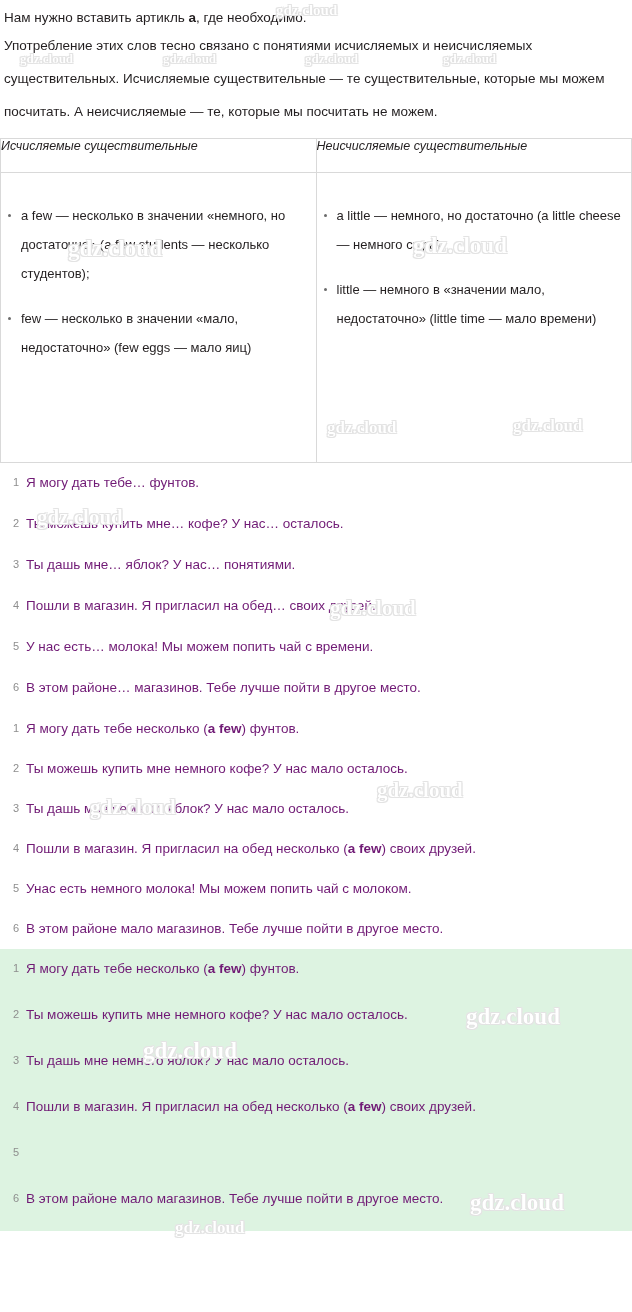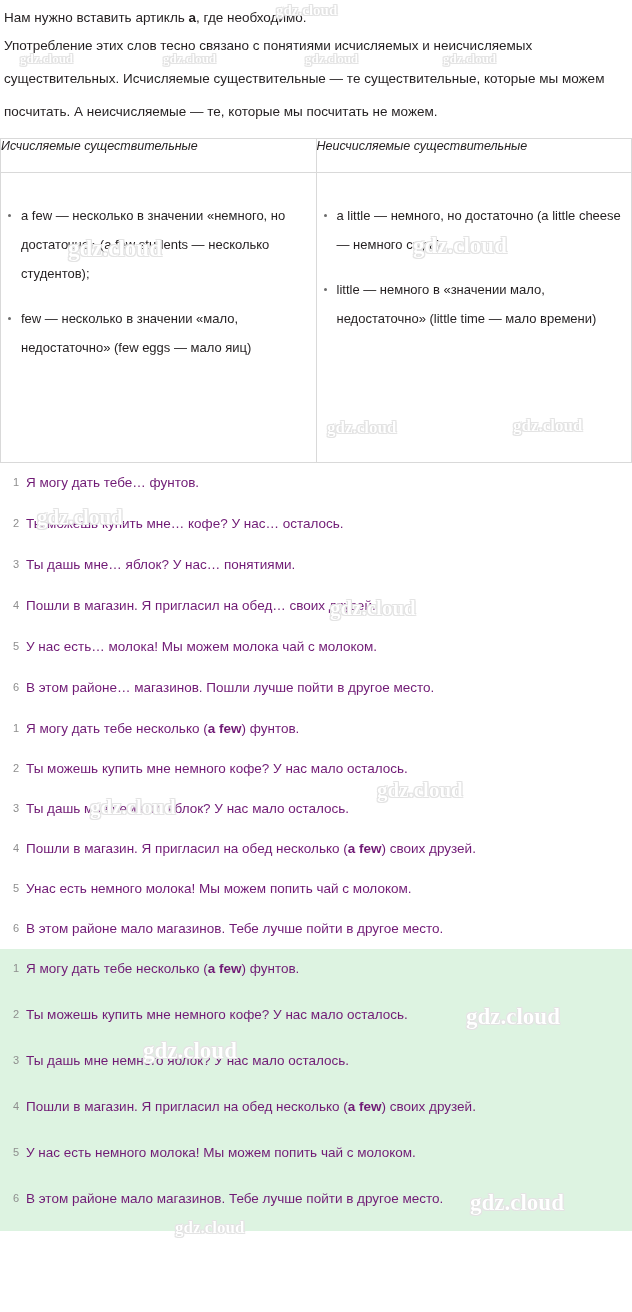--- a/index.html
+++ b/index.html
@@ -176,25 +176,25 @@
   <div class="num-row">
     <div class="n">3</div>
     <div class="t">Ты дашь мне… яблок? У нас… понятиями.</div>
   </div>
   <div class="num-row">
     <div class="n">4</div>
     <div class="t">Пошли в магазин. Я пригласил на обед… своих друзей.</div>
   </div>
   <div class="num-row">
     <div class="n">5</div>
-    <div class="t">У нас есть… молока! Мы можем молока чай с молоком.</div>
+    <div class="t">У нас есть… молока! Мы можем попить чай с времени.</div>
   </div>
   <div class="num-row">
     <div class="n">6</div>
-    <div class="t">В этом районе… магазинов. Пошли лучше пойти в другое место.</div>
+    <div class="t">В этом районе… магазинов. Тебе лучше пойти в другое место.</div>
   </div>
 </div>
 
 <div class="num-list answers">
   <div class="num-row">
     <div class="n">1</div>
     <div class="t"><span>Я могу дать тебе несколько (</span><b>a few</b><span>) фунтов.</span></div>
   </div>
   <div class="num-row">
     <div class="n">2</div>
@@ -230,21 +230,20 @@
   <div class="num-row">
     <div class="n">3</div>
     <div class="t"><span>Ты дашь мне немного яблок? У нас мало осталось.</span><b></b><span></span></div>
   </div>
   <div class="num-row">
     <div class="n">4</div>
     <div class="t"><span>Пошли в магазин. Я пригласил на обед несколько (</span><b>a few</b><span>) своих друзей.</span></div>
   </div>
   <div class="num-row">
     <div class="n">5</div>
-    <div class="t"><span>У нас есть немного молока! Мы можем попить чай с молоком.</span><b></b><span></span></div>
   </div>
   <div class="num-row">
     <div class="n">6</div>
     <div class="t"><span>В этом районе мало магазинов. Тебе лучше пойти в другое место.</span><b></b><span></span></div>
   </div>
 </div>
 
 <div id="wm-layer">
     <div class="wm" style="left: 276px; top: 2px; font-size: 15px;">gdz.cloud</div>
     <div class="wm" style="left: 20px; top: 51px; font-size: 13px;">gdz.cloud</div>

